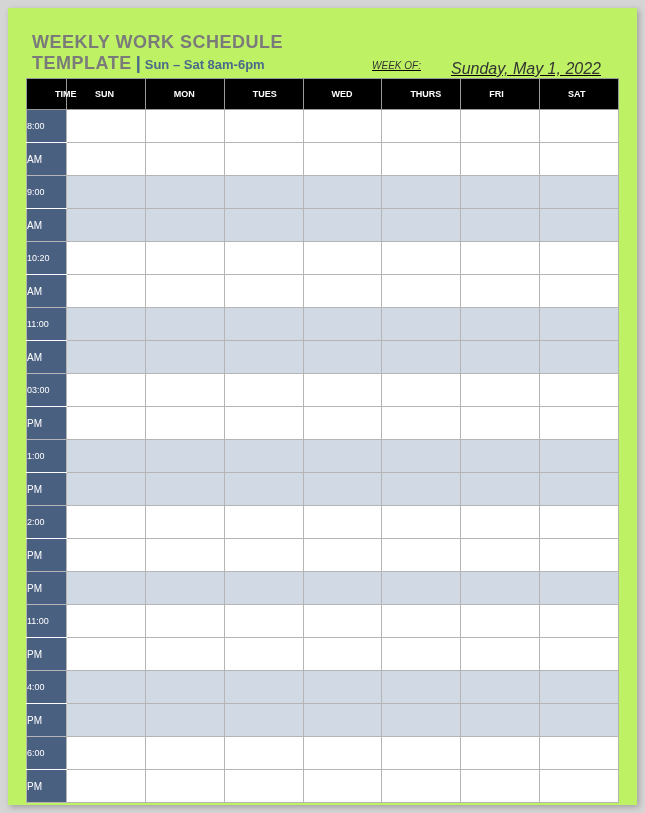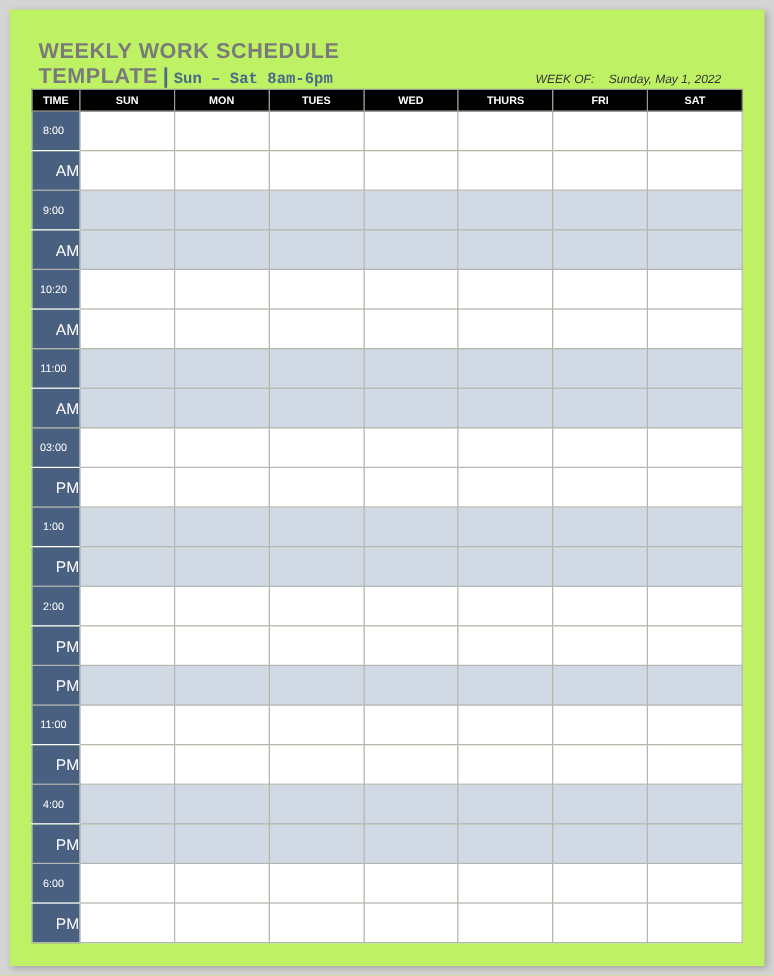--- a/index.html
+++ b/index.html
@@ -39,77 +39,79 @@
       font-size: 18px;
       letter-spacing: 0.5px;
     }
     .pipe {
       color: #4a6a8a;
       font-weight: bold;
       font-size: 18px;
       margin: 0 4px;
     }
     .subtitle {
-      font-family: Liberation Mono, monospace;
+      font-family: Liberation Sans, sans-serif;
       font-weight: bold;
       color: #4a6a8a;
       font-size: 13px;
     }
     .weekof-row {
       display: flex;
       align-items: flex-start;
       margin-left: auto;
       padding-right: 18px;
-      gap: 12px;
+      gap: 30px;
+      text-decoration: underline;
     }
     .weekof-label {
       font-size: 10px;
       font-style: italic;
       color: #333;
     }
     .weekof-value {
-      font-size: 10px;
+      font-size: 16px;
       font-style: italic;
       color: #333;
     }
     table {
       border-collapse: collapse;
       width: 100%;
       table-layout: fixed;
     }
     th {
       background: #000000;
       color: #ffffff;
       font-size: 9px;
       font-weight: bold;
-      text-align: center;
-      height: 18px;
+      text-align: left;
+      height: 31px;
       border: 1px solid #999;
+      padding-left: 28px;
     }
     th.time-col { width: 40px; }
     td {
       border: 1px solid #b5b5b5;
       height: 33px;
       font-size: 10px;
     }
     td.time-cell {
       background: #4a6080;
       color: #ffffff;
-      text-align: center;
+      text-align: left;
       padding-right: 4px;
       font-size: 9px;
       vertical-align: middle;
       border-bottom-color: #ffffff;
       margin-left: 27px;
     }
     td.ampm-cell {
       background: #4a6080;
       color: #ffffff;
-      text-align: right;
-      font-size: 13px;
+      text-align: left;
+      font-size: 10px;
       vertical-align: middle;
       border-top: none;
     }
     td.sched-cell {
       background: #ffffff;
     }
     td.sched-cell.shade {
       background: #d0d9e4;
     }
   </style>

